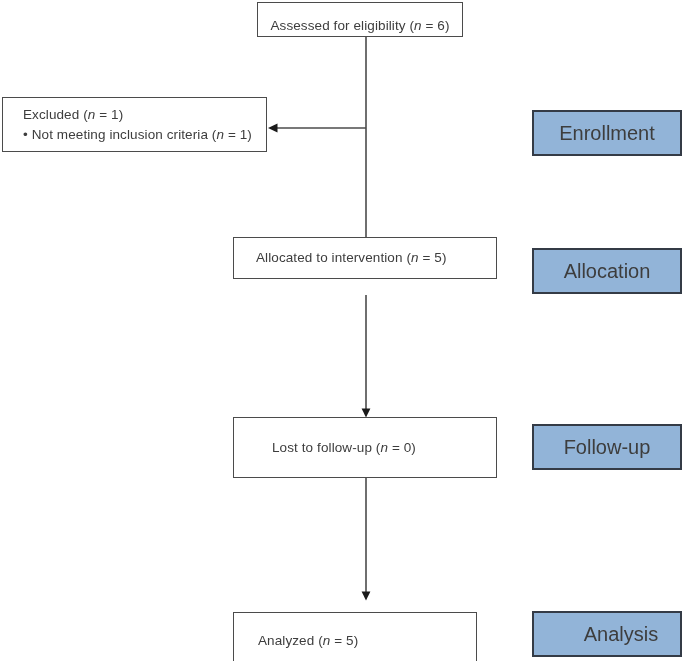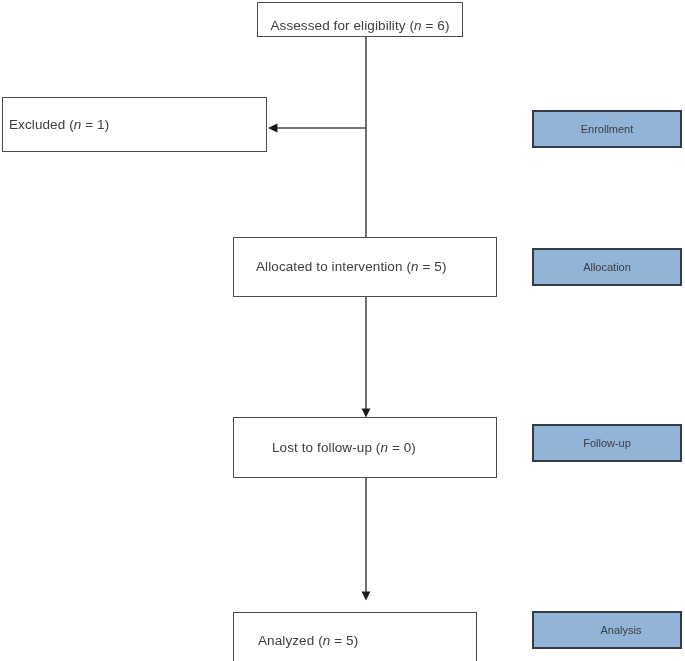--- a/index.html
+++ b/index.html
@@ -33,36 +33,36 @@
     flex-direction: column;
     justify-content: center;
   }
   .box .line {
     line-height: 20px;
     white-space: pre;
     letter-spacing: 0.1px;
   }
   .box em { font-style: italic; }
   #box-assessed   { left: 257px; top: 2px;   width: 206px; height: 35px; align-items: center; justify-content: flex-end; }
-  #box-excluded   { left: 2px;   top: 97px;  width: 265px; height: 55px; padding-left: 6px; }
-  #box-allocated  { left: 233px; top: 237px; width: 264px; height: 60px; padding-left: 13px; }
+  #box-excluded   { left: 2px;   top: 97px;  width: 265px; height: 55px; padding-left: 20px; }
+  #box-allocated  { left: 233px; top: 237px; width: 264px; height: 42px; padding-left: 13px; }
   #box-followup   { left: 233px; top: 417px; width: 264px; height: 61px; padding-left: 29px; }
   #box-analyzed   { left: 233px; top: 600px; width: 244px; height: 58px; padding-left: 15px; margin-top: 12px; }
   .box.hang .line:not(.bullet) { padding-left: 9px; }
   .stage {
     position: absolute;
     left: 532px;
     width: 150px;
-    height: 38px;
+    height: 46px;
     background: var(--stage-fill, #92b4d8);
     border: 2px solid var(--stage-border, #343b46);
     display: flex;
     align-items: center;
     justify-content: center;
-    font-size: 11px;
+    font-size: 20px;
     color: var(--text, #3d3d3d);
   }
   #stage-enrollment { top: 110px; }
   #stage-allocation { top: 248px; }
   #stage-followup   { top: 424px; }
   #stage-analysis   { top: 611px; padding-left: 28px; }
 </style>
 </head>
 <body>
 
@@ -76,20 +76,21 @@
     <polygon points="366,417.5 361.6,408.5 370.4,408.5"></polygon>
     <line x1="366" y1="478" x2="366" y2="592"></line>
     <polygon points="366,600.5 361.6,591.5 370.4,591.5"></polygon>
   </svg>
 
   <div class="box" id="box-assessed">
       <div class="line">Assessed for eligibility (<em>n</em> = 6)</div>
     </div>
   <div class="box" id="box-excluded">
       <div class="line">Excluded (<em>n</em> = 1)</div>
+      <div class="line bullet">• Not meeting inclusion criteria (<em>n</em> = 1)</div>
     </div>
   <div class="box hang" id="box-allocated">
       <div class="line">Allocated to intervention (<em>n</em> = 5)</div>
     </div>
   <div class="box hang" id="box-followup">
       <div class="line">Lost to follow-up (<em>n</em> = 0)</div>
     </div>
   <div class="box hang" id="box-analyzed">
       <div class="line">Analyzed (<em>n</em> = 5)</div>
     </div>

